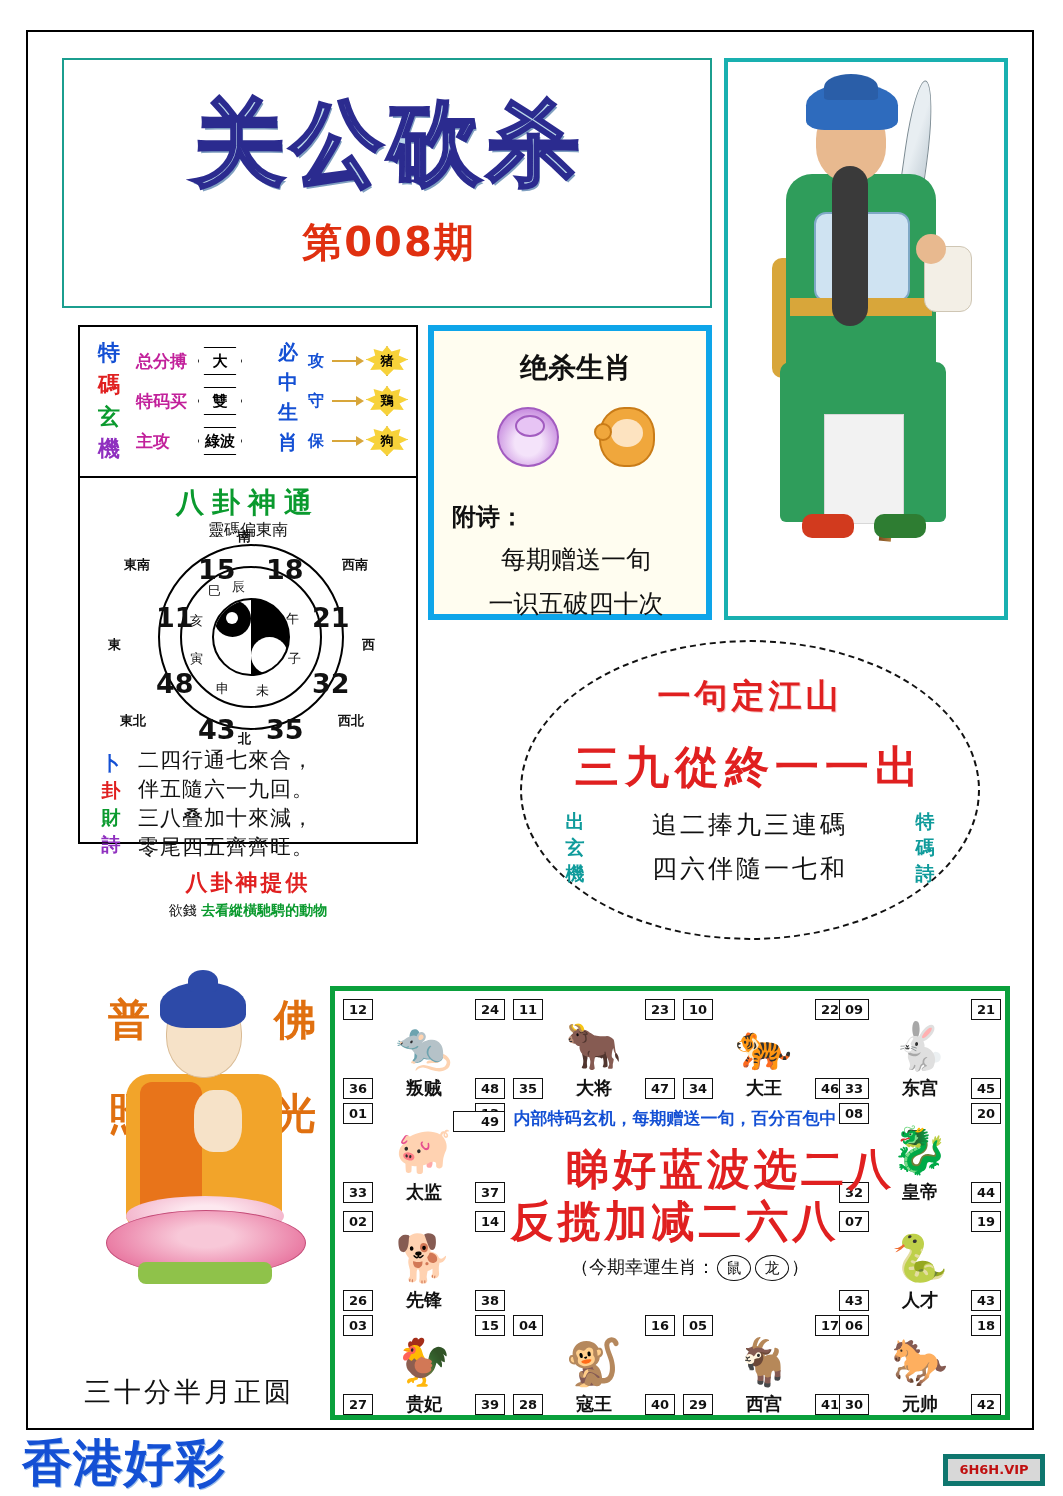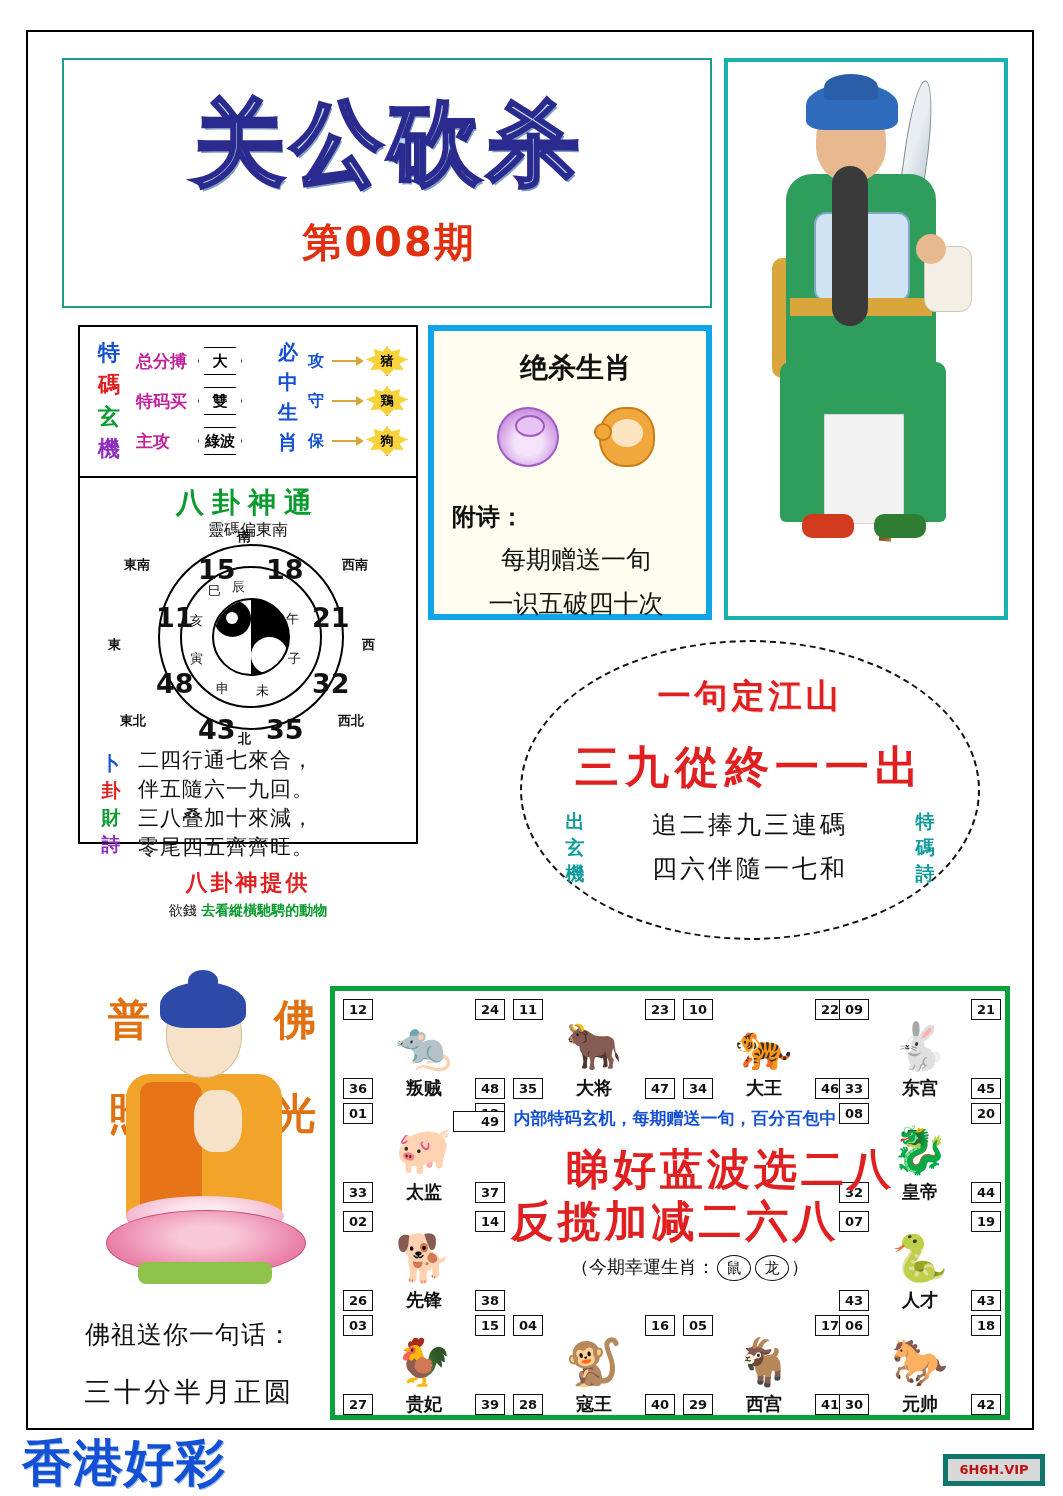--- a/index.html
+++ b/index.html
@@ -386,21 +386,20 @@
     <div class="guang">光</div>
     <div class="bd-body"></div>
     <div class="bd-robe"></div>
     <div class="bd-chest"></div>
     <div class="bd-head"></div>
     <div class="bd-hair"></div>
     <div class="bd-bun"></div>
     <div class="bd-lotus2"></div>
     <div class="bd-lotus"></div>
     <div class="bd-base"></div>
-    <div class="bd-text1">佛祖送你一句话：</div>
     <div class="bd-text2">三十分半月正圆</div>
   </div>
 
   <div class="grid-box">
 
     <div class="cell" style="left:6px;top:6px;">
       <span class="tl">12</span>
       <span class="tr">24</span>
       <span class="an">🐀</span>
       <span class="bl">36</span>

